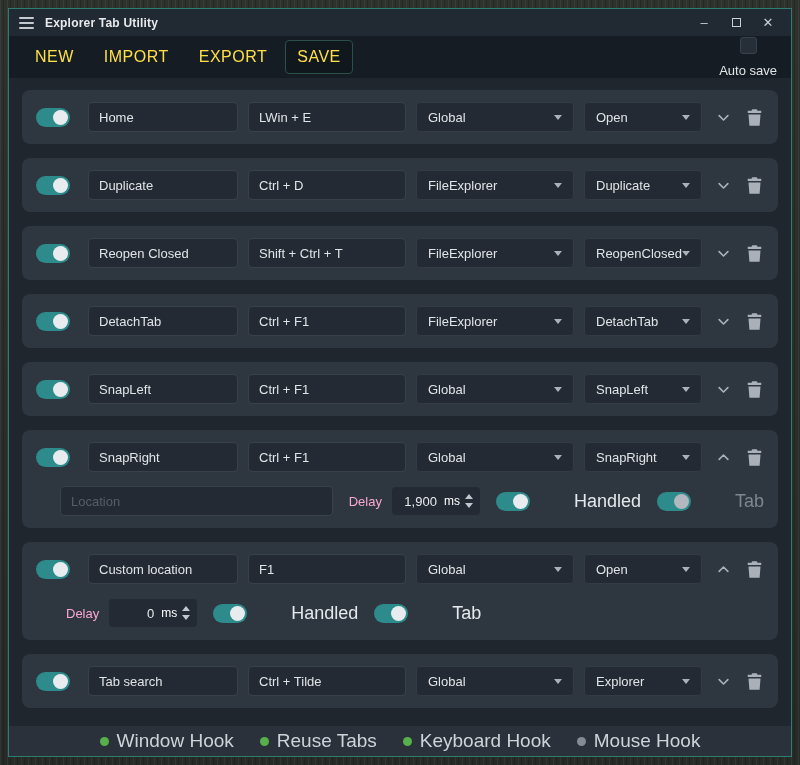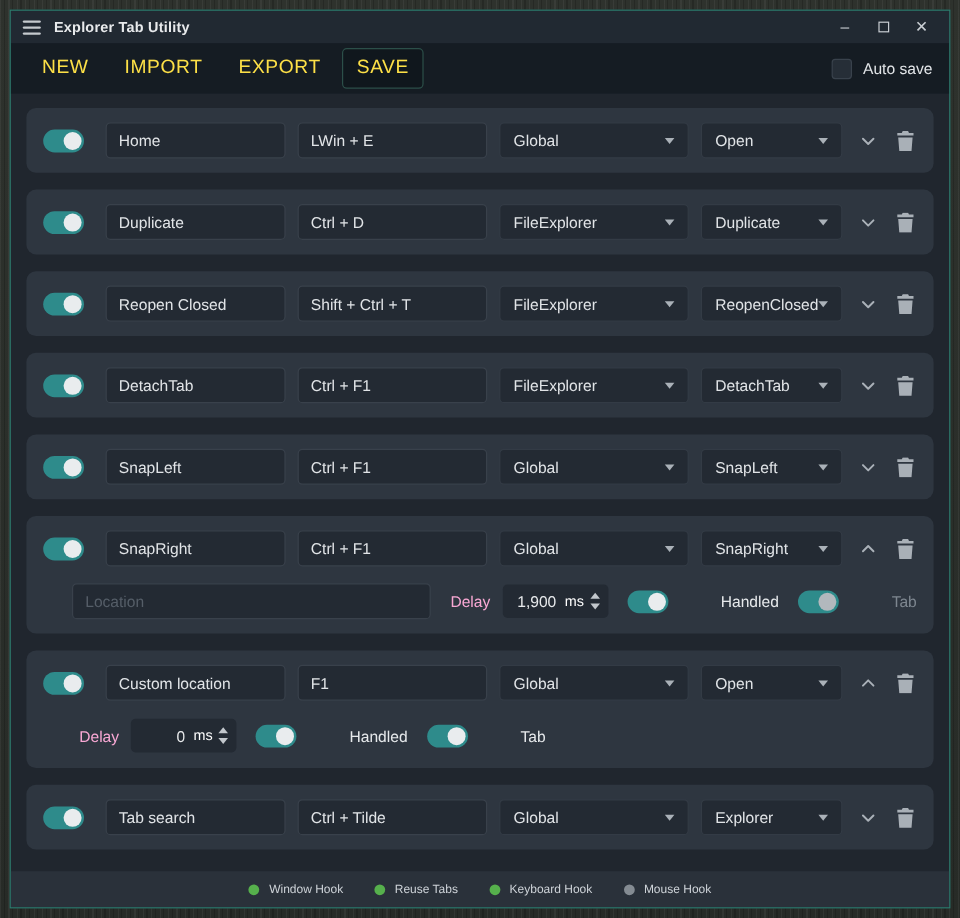--- a/index.html
+++ b/index.html
@@ -25,21 +25,21 @@
   .hamburger { display:flex; flex-direction:column; gap:3px; width:15px; }
   .hamburger span { height:2px; background:#c5cace; border-radius:1px; }
   .title { font-size:12px; font-weight:bold; color:#e8eaec; letter-spacing:0.2px; }
   .win-controls { margin-left:auto; display:flex; align-items:center; gap:6px; }
   .win-btn { width:26px; height:20px; display:flex; align-items:center; justify-content:center; color:#c9ced3; font-size:13px; }
   .maximize-box { width:9px; height:9px; border:1px solid #c9ced3; }
   
   .menubar { height:42px; flex-shrink:0; background:#151c23; display:flex; align-items:center; padding:0 14px; gap:6px; }
   .menu-item { color:#fde047; font-size:16px; letter-spacing:0.5px; padding:7px 11px; border:1px solid transparent; border-radius:4px; }
   .menu-item.save { background:#10171d; border-color:#2c4f49; }
-  .autosave { margin-left:auto; display:flex; align-items:center; gap:9px; }
+  .autosave { margin-left:auto; display:flex; align-items:center; gap:9px;flex-direction:column; }
   .checkbox { width:17px; height:17px; background:#262e37; border:1px solid #39424c; border-radius:3px; }
   .autosave-label { color:#e2e5e8; font-size:13px; }
   
   .content { flex:1; padding:12px 13px; display:flex; flex-direction:column; gap:14px; overflow:hidden; }
   .card { background:#2e3640; border-radius:8px; padding:12px 14px; display:flex; flex-direction:column; gap:14px; flex-shrink:0; }
   .row-line { display:flex; align-items:center; gap:10px; height:30px; }
   .toggle { width:34px; height:19px; border-radius:10px; background:#2e8b8b; position:relative; flex-shrink:0; }
   .toggle .knob { position:absolute; right:2px; top:2px; width:15px; height:15px; border-radius:50%; background:#e9ecee; }
   .toggle.dim .knob { background:#b2b8bd; }
   .text-input {
@@ -63,25 +63,25 @@
   .subline { display:flex; align-items:center; gap:10px; height:30px; padding-left:24px; }
   .location-input { flex:1; }
   .delay-label { color:#f9a8d4; font-size:13px; margin-left:6px; flex-shrink:0; }
   .delay-box { display:flex; align-items:center; background:#232a33; border-radius:4px; height:28px; padding:0 7px; gap:5px; flex-shrink:0; }
   .delay-value { width:40px; background:transparent; border:none; color:#e8eaec; font-size:13px; text-align:right; font-family:inherit; outline:none; }
   .ms-unit { color:#ffffff; font-size:12px; }
   .spinner { display:flex; flex-direction:column; gap:4px; }
   .spin-up { width:0; height:0; border-left:4px solid transparent; border-right:4px solid transparent; border-bottom:5px solid #c2c7cc; }
   .spin-down { width:0; height:0; border-left:4px solid transparent; border-right:4px solid transparent; border-top:5px solid #c2c7cc; }
   .toggle-group { display:flex; align-items:center; gap:8px; margin-left:6px; flex-shrink:0; }
-  .tgl-label { color:#e6e9eb; font-size:13px;padding-left:36px; }
+  .tgl-label { color:#e6e9eb; font-size:18px;padding-left:36px; }
   .tgl-label.dim { color:#7e8790; }
   
   .statusbar { height:30px; flex-shrink:0; background:#2a313a; display:flex; align-items:center; justify-content:center; gap:26px; }
-  .status-item { display:flex; align-items:center; gap:8px; color:#ced3d8; font-size:10px; }
+  .status-item { display:flex; align-items:center; gap:8px; color:#ced3d8; font-size:19px; }
   .dot { width:9px; height:9px; border-radius:50%; }
   .dot.on { background:#56b04c; }
   .dot.off { background:#848b92; }
   svg.glyph { display:block; }
 </style>
 </head>
 <body>
 
 <div class="window">
 

